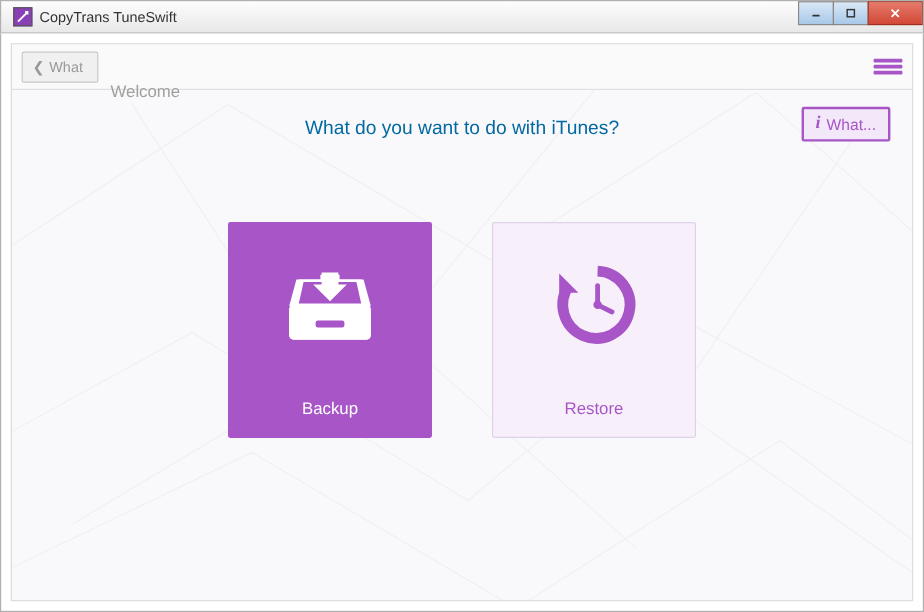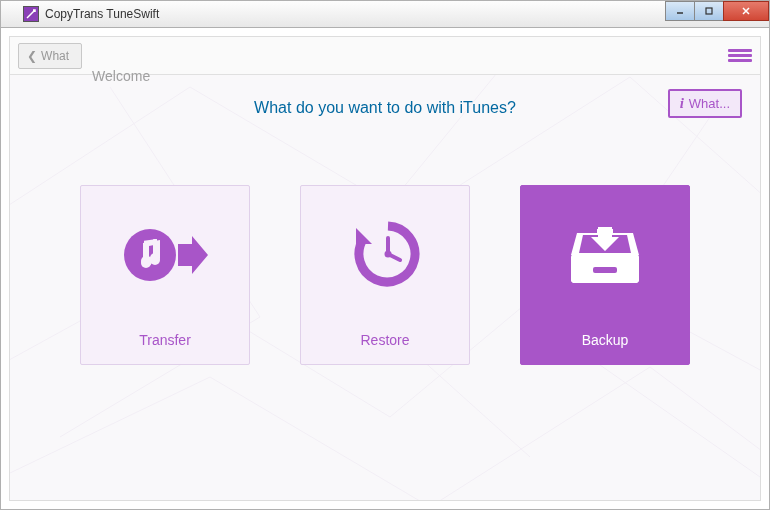--- a/index.html
+++ b/index.html
@@ -4,21 +4,21 @@
   <style>
     * { margin: 0; padding: 0; box-sizing: border-box; font-family: Arial, sans-serif; }
     body { width: 770px; height: 510px; overflow: hidden; background: #fff; }
     
     .titlebar {
       height: 28px;
       background: linear-gradient(to bottom, #fdfdfd, #e8e8e8);
       border: 1px solid #b0b0b0;
       display: flex;
       align-items: center;
-      padding-left: 22px;
+      padding-left: 10px;
     }
     .titlebar-icon {
       width: 16px; height: 16px;
       background: #8a3fb7;
       border: 1px solid #555;
       margin-right: 6px;
       display: flex;
       align-items: center;
       justify-content: center;
     }
@@ -239,55 +239,20 @@
     <div class="main-content">
       <button class="info-btn">
         <span class="info-i">i</span>
         <span>What...</span>
       </button>
 
       <div class="question">What do you want to do with iTunes?</div>
 
       <div class="tiles">
 
-        <div class="tile">
-          <div class="tile-icon">
-            <svg width="90" height="70" viewBox="0 0 90 70">
-              <circle cx="30" cy="35" r="26" fill="#a855c8"></circle>
-              <g transform="translate(30,35)">
-                <path d="M2 -12 L2 6 Q2 11 -3 11 Q-8 11 -8 6 Q-8 1 -3 1 Q-1 1 2 3 L2 -10 L10 -12 L10 -10 L4 -8.5" fill="#f7f0fa"></path>
-                <circle cx="-4" cy="6" r="5" fill="#f7f0fa"></circle>
-                <circle cx="5" cy="3" r="5" fill="#f7f0fa"></circle>
-                <path d="M-7 -12 L10 -15 L10 3 L4 3 L4 -10 L-1 -9 L-1 6 L-7 6 Z" fill="#f7f0fa"></path>
-              </g>
-              <g transform="translate(30,35)" fill="#f7f0fa">
-                <rect x="-6" y="-14" width="4" height="20" rx="1"></rect>
-                <rect x="3" y="-16" width="4" height="20" rx="1"></rect>
-                <rect x="-6" y="-15" width="13" height="5" transform="skewY(-8)"></rect>
-                <circle cx="-4" cy="8" r="5"></circle>
-                <circle cx="5" cy="5" r="5"></circle>
-              </g>
-              <path d="M58 24 L72 24 L72 16 L88 35 L72 54 L72 46 L58 46 Z" fill="#a855c8"></path>
-            </svg>
-          </div>
-          <div class="tile-label">Transfer</div>
-        </div>
-
-        <div class="tile">
-          <div class="tile-icon">
-            <svg width="74" height="74" viewBox="0 0 74 74">
-              <path d="M40 8 A28 28 0 1 1 16 20" stroke="#a855c8" stroke-width="9" fill="none"></path>
-              <path d="M8 10 L8 26 L24 26 Z" fill="#a855c8"></path>
-              <circle cx="40" cy="36" r="3.5" fill="#a855c8"></circle>
-              <line x1="40" y1="36" x2="40" y2="20" stroke="#a855c8" stroke-width="4" stroke-linecap="round"></line>
-              <line x1="40" y1="36" x2="52" y2="42" stroke="#a855c8" stroke-width="4" stroke-linecap="round"></line>
-            </svg>
-          </div>
-          <div class="tile-label">Restore</div>
-        </div>
 
         <div class="tile active">
           <div class="tile-icon">
             <svg width="80" height="80" viewBox="0 0 80 80">
               <path d="M14 18 L66 18 L74 42 L74 64 Q74 68 70 68 L10 68 Q6 68 6 64 L6 42 Z" fill="#fff"></path>
               <rect x="6" y="42" width="68" height="26" rx="4" fill="#fff"></rect>
               <rect x="28" y="52" width="24" height="6" rx="2" fill="#a855c8"></rect>
               <path d="M14 18 L66 18 L72 38 L8 38 Z" fill="#a855c8" opacity="0"></path>
               <path d="M16 20 L64 20 L70 40 L10 40 Z" fill="none"></path>
               <path d="M40 12 L40 32 M30 24 L40 34 L50 24" stroke="#fff" stroke-width="0" fill="none"></path>
@@ -295,16 +260,29 @@
               <rect x="6" y="40" width="68" height="28" rx="4" fill="#fff"></rect>
               <rect x="28" y="52" width="24" height="6" rx="2" fill="#a855c8"></rect>
               <path d="M12 18 L68 18 L74 40 L6 40 Z" fill="#fff"></path>
               <path d="M18 20 L62 20 L66 38 L14 38 Z" fill="#a855c8"></path>
               <path d="M33 12 L47 12 L47 22 L54 22 L40 36 L26 22 L33 22 Z" fill="#fff"></path>
             </svg>
           </div>
           <div class="tile-label">Backup</div>
         </div>
 
+        <div class="tile">
+          <div class="tile-icon">
+            <svg width="74" height="74" viewBox="0 0 74 74">
+              <path d="M40 8 A28 28 0 1 1 16 20" stroke="#a855c8" stroke-width="9" fill="none"></path>
+              <path d="M8 10 L8 26 L24 26 Z" fill="#a855c8"></path>
+              <circle cx="40" cy="36" r="3.5" fill="#a855c8"></circle>
+              <line x1="40" y1="36" x2="40" y2="20" stroke="#a855c8" stroke-width="4" stroke-linecap="round"></line>
+              <line x1="40" y1="36" x2="52" y2="42" stroke="#a855c8" stroke-width="4" stroke-linecap="round"></line>
+            </svg>
+          </div>
+          <div class="tile-label">Restore</div>
+        </div>
+
       </div>
     </div>
   </div>
 </div>
 
 </body></html>

